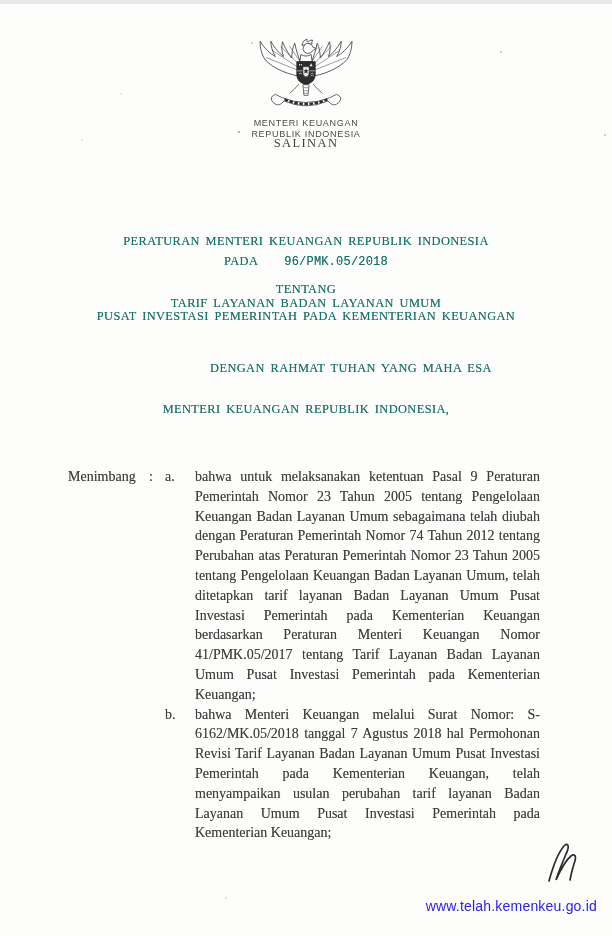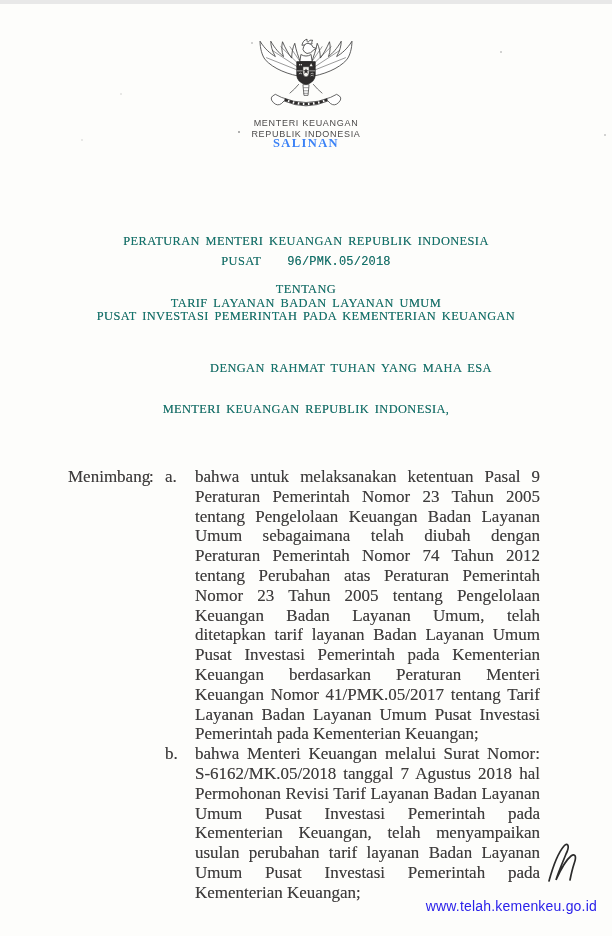--- a/index.html
+++ b/index.html
@@ -10,38 +10,38 @@
     color:#3e3c3c;
   }
   
   .emblem{position:absolute;top:33px;left:50%;transform:translateX(-50%);width:96px;height:82px;}
   .hdr-line{position:absolute;width:100%;text-align:center;
     font-family:"Liberation Sans","DejaVu Sans",sans-serif;
     font-size:9px;letter-spacing:.7px;color:#4c4a4a;}
   .hdr-1{top:114px;}
   .hdr-2{top:125px;}
   .salinan{position:absolute;top:132px;width:100%;text-align:center;
-    font-family:"Liberation Serif",serif;font-weight:700;font-size:12.5px;
-    letter-spacing:1.4px;color:#3b82f6;}
+    font-family:"Liberation Serif",serif;font-weight:400;font-size:12.5px;
+    letter-spacing:1.4px;color:#404040;}
   
   .cline{position:absolute;width:100%;text-align:center;font-size:12.4px;
     letter-spacing:.4px;word-spacing:2.2px;color:#0f766e;
     text-shadow:0 0 .4px rgba(62,60,60,.55);}
   .t1{top:230px;}
   .t-nomor{top:250px;display:flex;justify-content:center;align-items:baseline;}
   .t-nomor .gap{display:inline-block;width:26px;}
   .t-nomor .mono{font-family:"Liberation Mono","DejaVu Sans Mono",monospace;font-size:12px;letter-spacing:.2px;}
   .t2{top:278px;}
   .t3{top:292px;}
   .t4{top:305px;}
   .t5{top:357px;padding-left:45px;}
   .t6{top:398px;}
   
   .consider{position:absolute;left:68px;top:463px;width:472px;display:flex;
-    font-size:17px;line-height:19.8px;
+    font-size:14px;line-height:19.8px;
     text-shadow:0 0 .4px rgba(62,60,60,.5);}
   .c-label{width:81px;flex:none;}
   .c-colon{width:16px;flex:none;text-align:left;}
   .c-items{flex:1;}
   .c-item{display:flex;}
   .c-marker{width:30px;flex:none;}
   .c-text{flex:1;text-align:justify;text-justify:inter-word;}
   
   .paraf{position:absolute;left:545px;top:837px;width:38px;height:44px;}
   .jdih{position:absolute;right:15px;top:894px;
@@ -102,21 +102,21 @@
     </g>
     <path d="M52 122 Q94 140 136 122" stroke="#2e2c2c" stroke-width="5" fill="none" stroke-dasharray="7 3"></path>
   </svg>
 
   <div class="hdr-line hdr-1">MENTERI KEUANGAN</div>
   <div class="hdr-line hdr-2">REPUBLIK INDONESIA</div>
   <div class="salinan">SALINAN</div>
 
   <div class="cline t1">PERATURAN MENTERI KEUANGAN REPUBLIK INDONESIA</div>
   <div class="cline t-nomor">
-    <span>PUSAT</span>
+    <span>PADA</span>
     <span class="gap"></span>
     <span class="mono">96/PMK.05/2018</span>
   </div>
   <div class="cline t2">TENTANG</div>
   <div class="cline t3">TARIF LAYANAN BADAN LAYANAN UMUM</div>
   <div class="cline t4">PUSAT INVESTASI PEMERINTAH PADA KEMENTERIAN KEUANGAN</div>
   <div class="cline t5">DENGAN RAHMAT TUHAN YANG MAHA ESA</div>
   <div class="cline t6">MENTERI KEUANGAN REPUBLIK INDONESIA,</div>
 
   <div class="consider">

